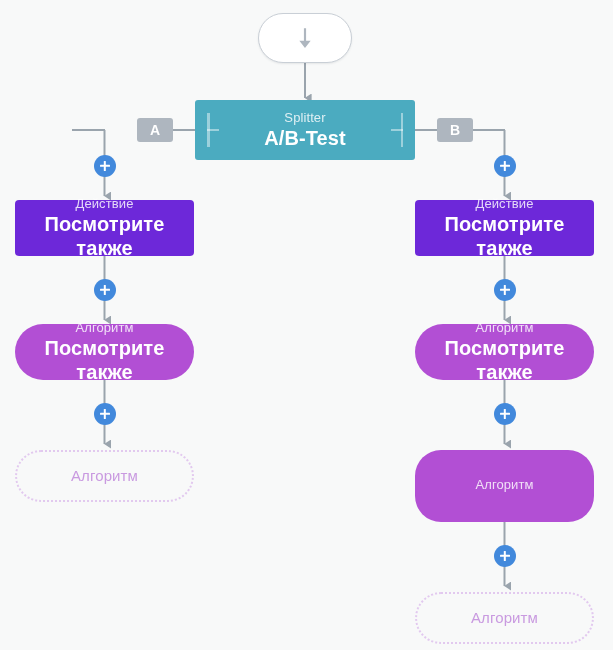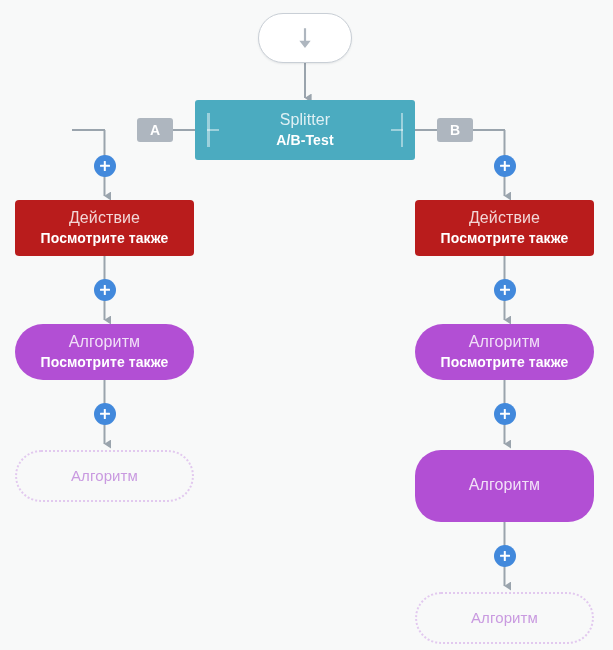--- a/index.html
+++ b/index.html
@@ -35,28 +35,28 @@
     box-sizing: border-box;
     display: flex;
     flex-direction: column;
     align-items: center;
     justify-content: center;
     text-align: center;
     color: #ffffff;
     line-height: 1.18;
   }
   .node .sub {
-    font-size: 16px;
+    font-size: 13px;
     font-weight: 400;
     color: rgba(255,255,255,0.82);
     letter-spacing: .1px;
     margin-bottom: 2px;
   }
   .node .ttl {
-    font-size: 14px;
+    font-size: 20px;
     font-weight: bold;
     color: #ffffff;
     letter-spacing: .1px;
   }
 
   
   .start-node {
     background: #ffffff;
     border: 1.6px solid #c9cfd6;
     border-radius: 26px;
@@ -93,21 +93,21 @@
   }
   .port.left  { left: 12px; }
   .port.left::before  { left: 0; }
   .port.left::after   { left: 0; }
   .port.right { right: 12px; }
   .port.right::before { right: 0; }
   .port.right::after  { right: 0; }
 
   
   .action-node {
-    background: #b91c1c;
+    background: #6d28d9;
     border-radius: 4px;
   }
 
   
   .algo-node {
     background: #b24fd4;
     border-radius: 34px;
   }
 
   

